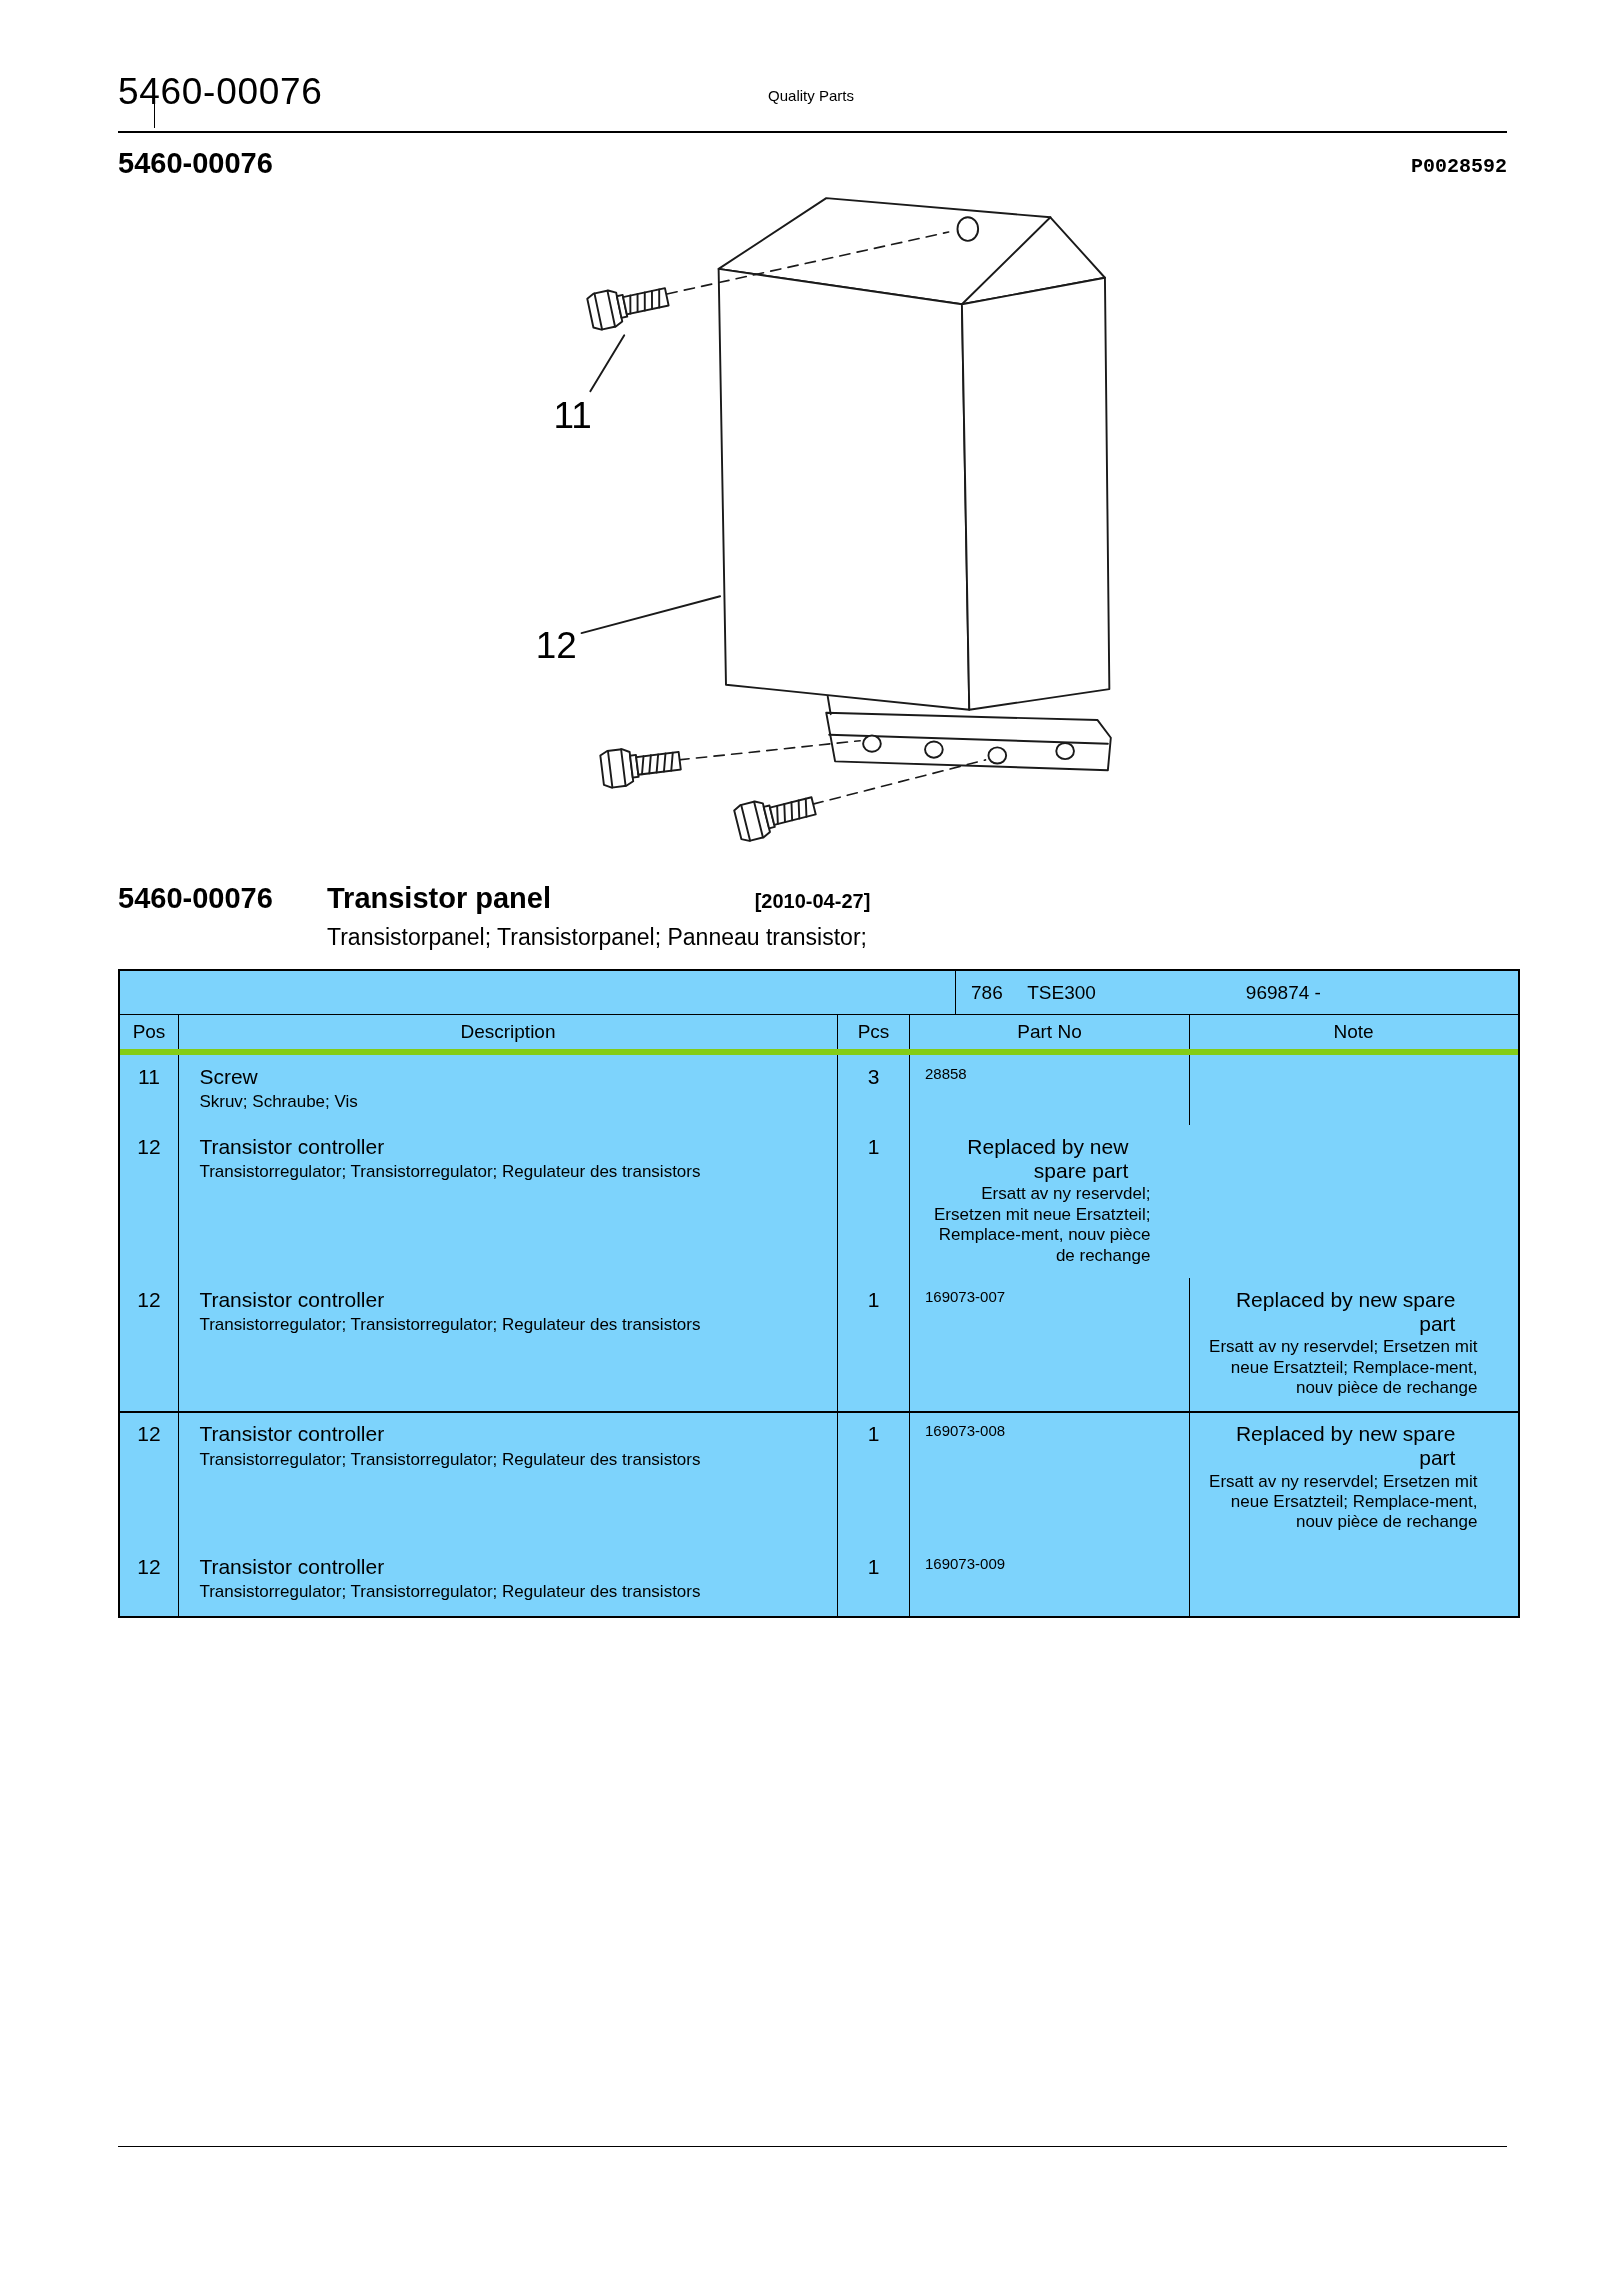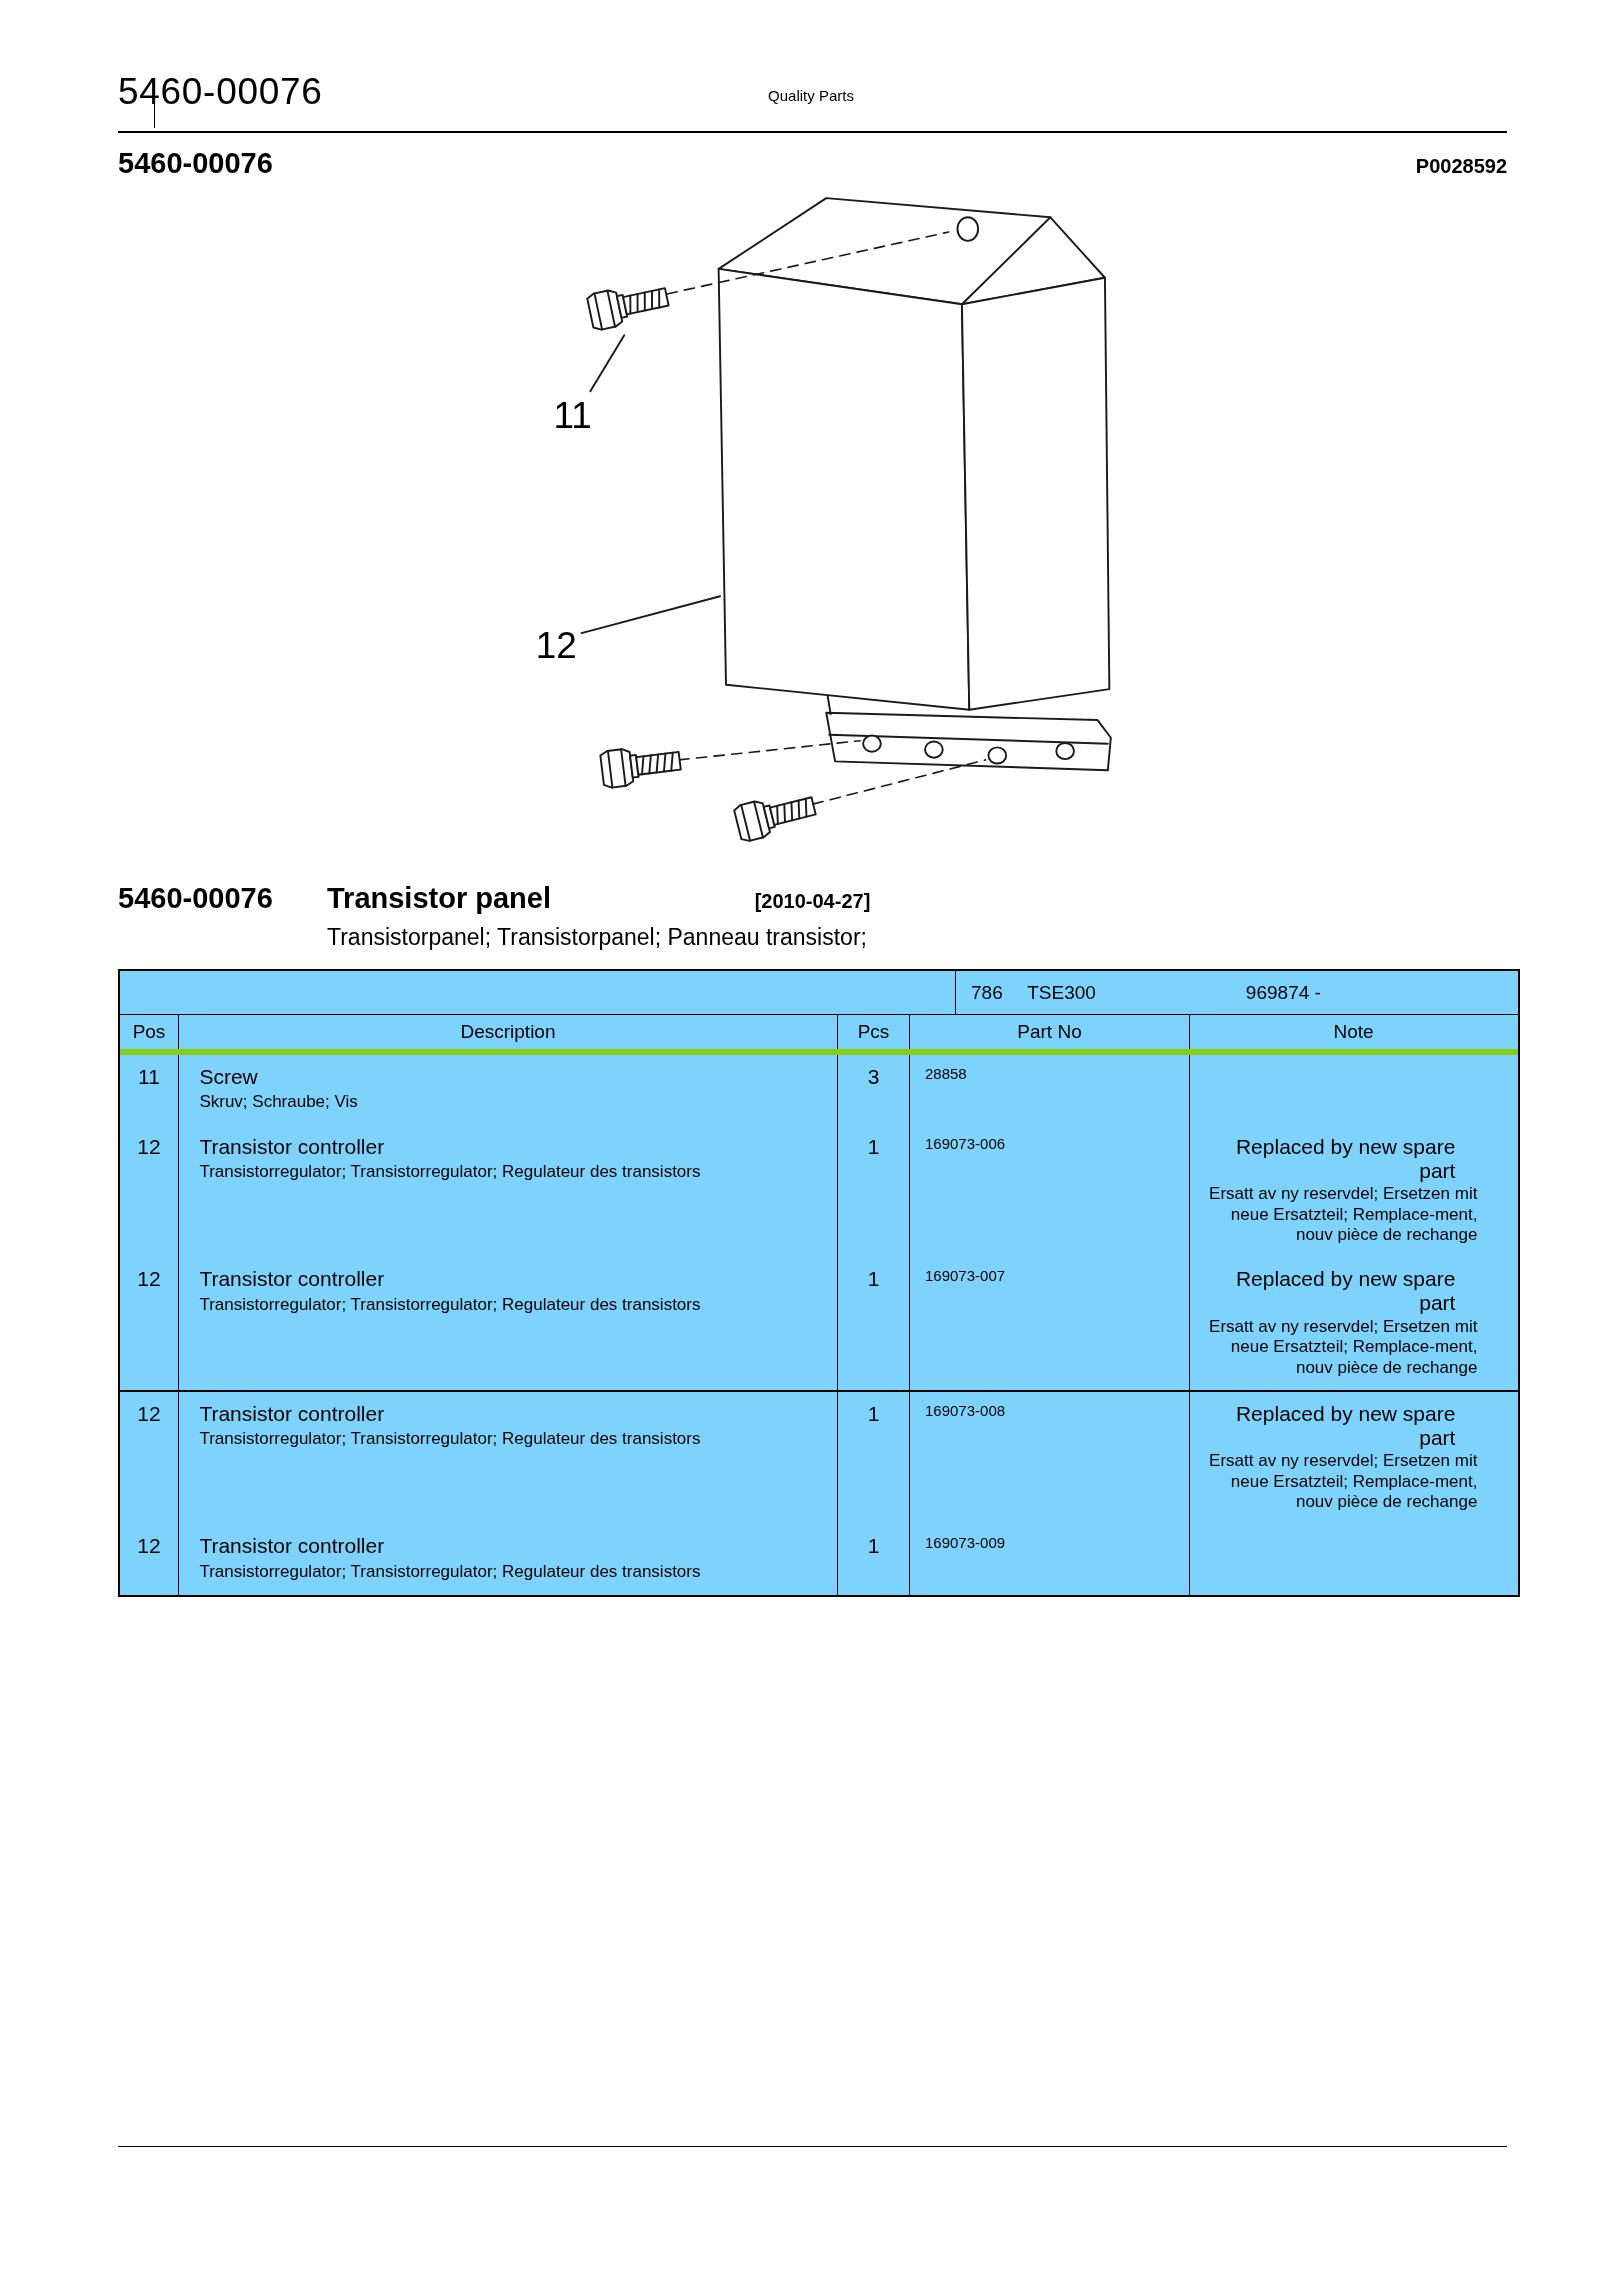--- a/index.html
+++ b/index.html
@@ -30,21 +30,21 @@
   .hdr-rule {
     position: absolute; left: 118px; width: 1389px; top: 131px;
     border-top: 2px solid #000; height: 0;
   }
   .hdr2-code {
     position: absolute; left: 118px; top: 147px;
     font-size: 29px; font-weight: bold;
   }
   .hdr2-ref {
     position: absolute; left: 118px; top: 155px; width: 1389px;
-    text-align: right; font-size: 20px; font-weight: bold;
+    text-align: right; font-size: 20px; font-weight: bold; font-family: Liberation Mono, monospace;
   }
 
   
   .diagram { position: absolute; left: 531px; top: 176px; }
 
   
   .section-code { position: absolute; left: 118px; top: 882px; font-size: 29px; font-weight: bold; }
   .section-title { position: absolute; left: 327px; top: 882px; font-size: 29px; font-weight: bold; }
   .section-date { position: absolute; left: 118px; top: 890px; width: 1389px; text-align: center; font-size: 20px; font-weight: bold; }
   .section-sub { position: absolute; left: 327px; top: 924px; font-size: 23px; }
@@ -196,21 +196,20 @@
       </div>
     </div>
 
     <div class="prow">
       <div class="cell-pos">12</div>
       <div class="cell-desc">
         <div class="desc-main">Transistor controller</div>
         <div class="desc-sub">Transistorregulator; Transistorregulator; Regulateur des transistors</div>
       </div>
       <div class="cell-pcs">1</div>
-      <div class="cell-part">169073-006</div>
       <div class="cell-note">
         <div class="note-main">Replaced by new spare part</div>
         <div class="note-sub">Ersatt av ny reservdel; Ersetzen mit neue Ersatzteil; Remplace-ment, nouv pièce de rechange</div>
       </div>
     </div>
 
     <div class="prow">
       <div class="cell-pos">12</div>
       <div class="cell-desc">
         <div class="desc-main">Transistor controller</div>

